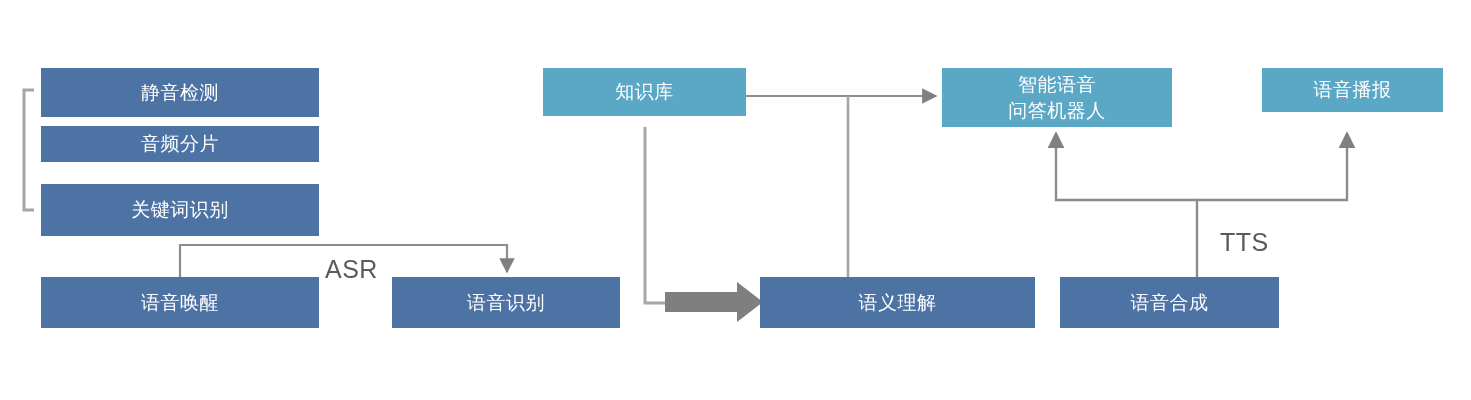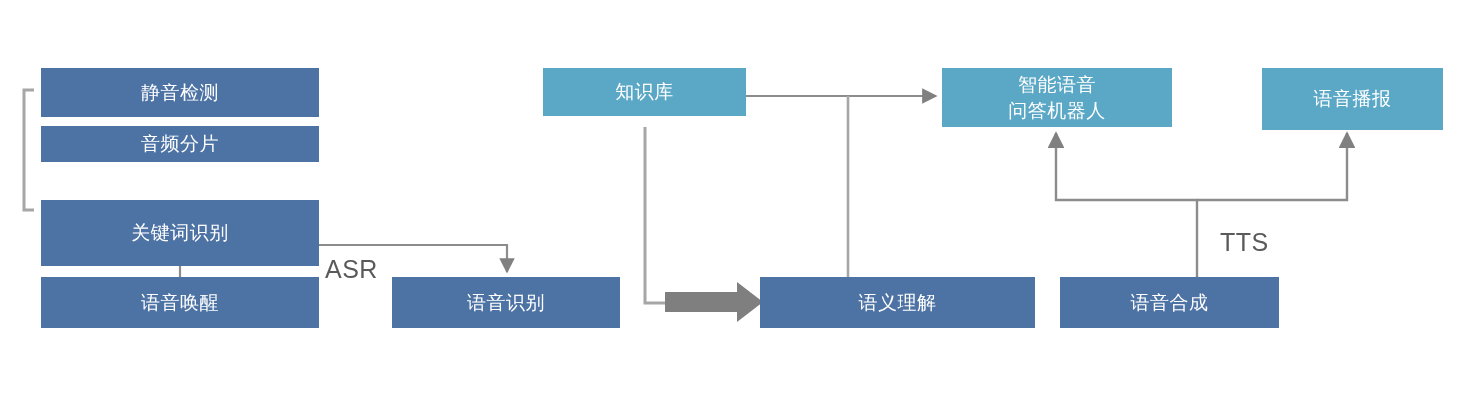--- a/index.html
+++ b/index.html
@@ -88,34 +88,34 @@
     <g>
       <path d="M 1197 277 L 1197 200 L 1056 200 L 1056 133" fill="none" stroke="#8C8C8C" stroke-width="2.4" marker-end="url(#arrowThin)"></path>
       <path d="M 1197 200 L 1347 200 L 1347 133" fill="none" stroke="#8C8C8C" stroke-width="2.4" marker-end="url(#arrowThin)"></path>
     </g>
   </svg>
 
   <div class="node dark" style="left:41px;  top:68px;  width:278px; height:49px;">静音检测</div>
 
   <div class="node dark" style="left:41px;  top:126px; width:278px; height:36px;">音频分片</div>
 
-  <div class="node dark" style="left:41px;  top:200px; width:278px; height:66px;">关键词识别</div>
+  <div class="node dark" style="left:41px;  top:184px; width:278px; height:52px;">关键词识别</div>
 
   <div class="node dark" style="left:41px;  top:277px; width:278px; height:51px;text-align:right;">语音唤醒</div>
 
   <div class="node dark" style="left:392px; top:277px; width:228px; height:51px;">语音识别</div>
 
   <div class="node light" style="left:543px; top:68px;  width:203px; height:48px;">知识库</div>
 
   <div class="node dark" style="left:760px; top:277px; width:275px; height:51px;">语义理解</div>
 
   <div class="node light" style="left:942px; top:68px;  width:230px; height:59px;">智能语音
 问答机器人</div>
 
   <div class="node dark" style="left:1060px;top:277px; width:219px; height:51px;">语音合成</div>
 
-  <div class="node light" style="left:1262px;top:68px;  width:181px; height:62px;">语音播报</div>
+  <div class="node light" style="left:1262px;top:68px;  width:181px; height:44px;">语音播报</div>
 
   <div class="edge-label" style="left:325px; top:255px;">ASR</div>
 
   <div class="edge-label" style="left:1220px; top:228px;">TTS</div>
 
 </div>
 
 </body></html>

